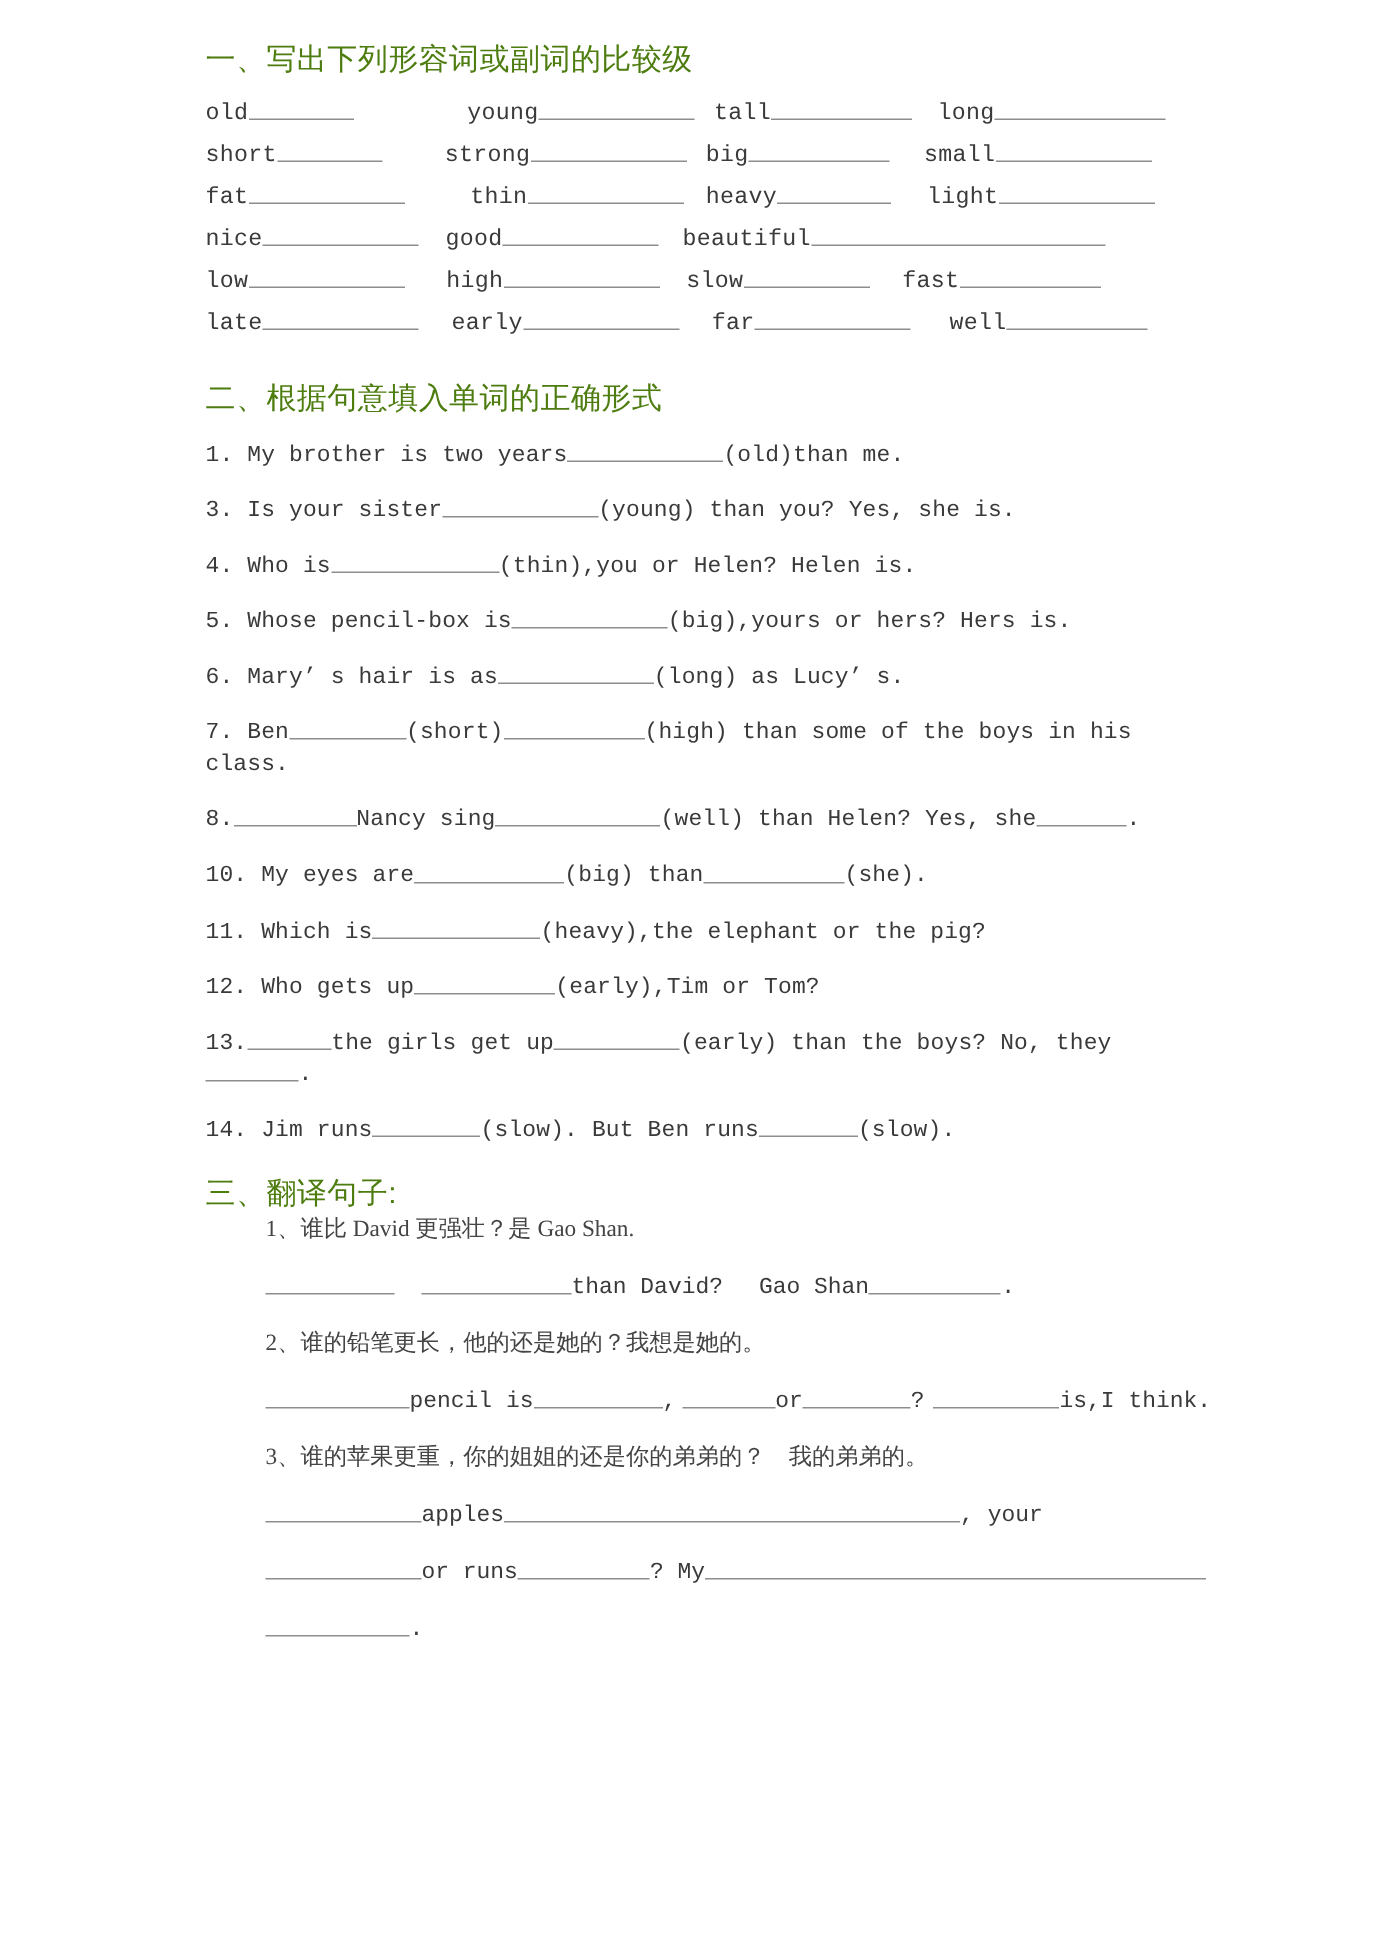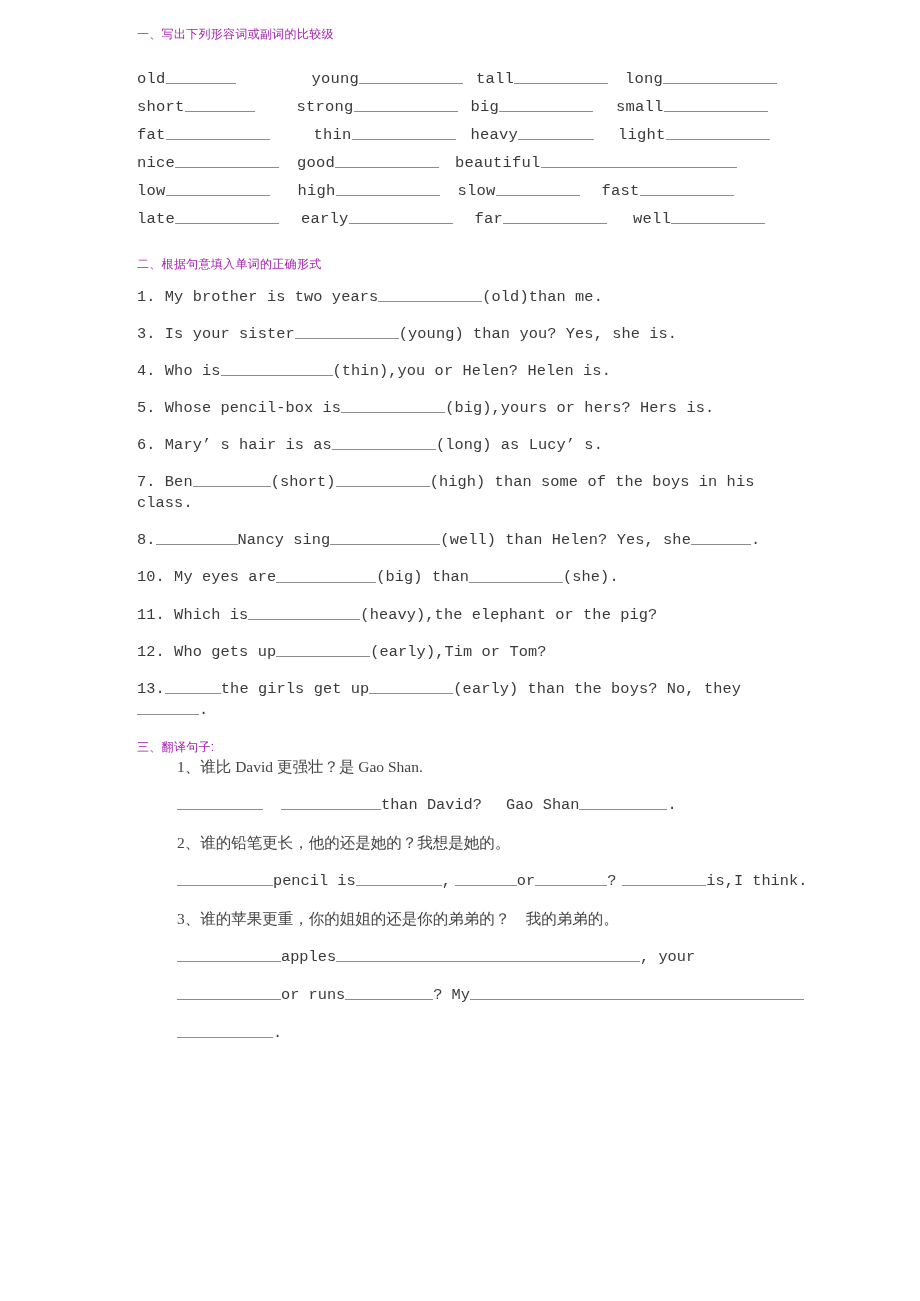--- a/index.html
+++ b/index.html
@@ -27,31 +27,31 @@
     font-family: "Liberation Sans", "DejaVu Sans", sans-serif;
     font-weight: bold;
     font-size: 17.5px;
     color: #2d2d2d;
     margin: 0;
     padding-top: 124px;
     letter-spacing: 0.5px;
   }
   .section-heading {
     font-family: Liberation Sans, sans-serif;
-    font-size: 12px;
-    color: #a21caf;
+    font-size: 20px;
+    color: #4d7c0f;
     margin: 0;
     letter-spacing: 0.3px;
   }
   #sec1-heading { padding-top: 26px; }
   #sec2-heading { padding-top: 23px; }
   #sec3-heading { padding-top: 18px; }
 
   .wordgrid {
-    margin-top: 22px;
+    margin-top: 8px;
     font-size: 15.5px;
     line-height: 28px;
     white-space: nowrap;
   }
   .wordrow { display: block; }
   .wcell {
     display: inline-block;
     vertical-align: baseline;
   }
   .w-label { letter-spacing: 0.2px; }
@@ -115,20 +115,21 @@
       <div class="qitem"><span>3. Is your sister</span><span class="blank" style="width: 104px;"></span><span>(young) than you? Yes, she is.</span></div>
       <div class="qitem"><span>4. Who is</span><span class="blank" style="width: 112px;"></span><span>(thin),you or Helen? Helen is.</span></div>
       <div class="qitem"><span>5. Whose pencil-box is</span><span class="blank" style="width: 104px;"></span><span>(big),yours or hers? Hers is.</span></div>
       <div class="qitem"><span>6. Mary’ s hair is as</span><span class="blank" style="width: 104px;"></span><span>(long) as Lucy’ s.</span></div>
       <div class="qitem"><span>7. Ben</span><span class="blank" style="width: 78px;"></span><span>(short)</span><span class="blank" style="width: 94px;"></span><span>(high) than some of the boys in his class.</span></div>
       <div class="qitem"><span>8.</span><span class="blank" style="width: 82px;"></span><span>Nancy sing</span><span class="blank" style="width: 110px;"></span><span>(well) than Helen? Yes, she</span><span class="blank" style="width: 60px;"></span><span>.</span></div>
       <div class="qitem"><span>10. My eyes are</span><span class="blank" style="width: 100px;"></span><span>(big) than</span><span class="blank" style="width: 94px;"></span><span>(she).</span></div>
       <div class="qitem"><span>11. Which is</span><span class="blank" style="width: 112px;"></span><span>(heavy),the elephant or the pig?</span></div>
       <div class="qitem"><span>12. Who gets up</span><span class="blank" style="width: 94px;"></span><span>(early),Tim or Tom?</span></div>
       <div class="qitem"><span>13.</span><span class="blank" style="width: 56px;"></span><span>the girls get up</span><span class="blank" style="width: 84px;"></span><span>(early) than the boys? No, they</span><span class="blank" style="width: 62px;"></span><span>.</span></div>
+      <div class="qitem"><span>14. Jim runs</span><span class="blank" style="width: 72px;"></span><span>(slow). But Ben runs</span><span class="blank" style="width: 66px;"></span><span>(slow).</span></div>
     </div>
 
   <div class="section-heading" id="sec3-heading">三、翻译句子:</div>
 
   <div class="sec3-list" id="translation-list">
       <div class="s3-cn">1、谁比 David 更强壮？是 Gao Shan.</div>
       <div class="s3-en"><span class="blank" style="width: 86px;"></span><span class="gap" style="width: 18px;"></span><span class="blank" style="width: 100px;"></span><span>than David?</span><span class="gap" style="width: 24px;"></span><span>Gao Shan</span><span class="blank" style="width: 88px;"></span><span>.</span></div>
       <div class="s3-cn">2、谁的铅笔更长，他的还是她的？我想是她的。</div>
       <div class="s3-en"><span class="blank" style="width: 96px;"></span><span>pencil is</span><span class="blank" style="width: 86px;"></span><span>,</span><span class="gap" style="width: 4px;"></span><span class="blank" style="width: 62px;"></span><span>or</span><span class="blank" style="width: 72px;"></span><span>?</span><span class="gap" style="width: 6px;"></span><span class="blank" style="width: 84px;"></span><span>is,I think.</span></div>
       <div class="s3-cn">3、谁的苹果更重，你的姐姐的还是你的弟弟的？　我的弟弟的。</div>

